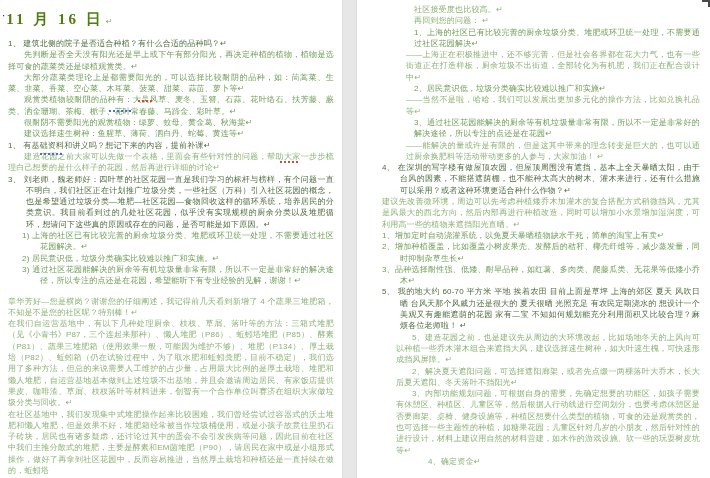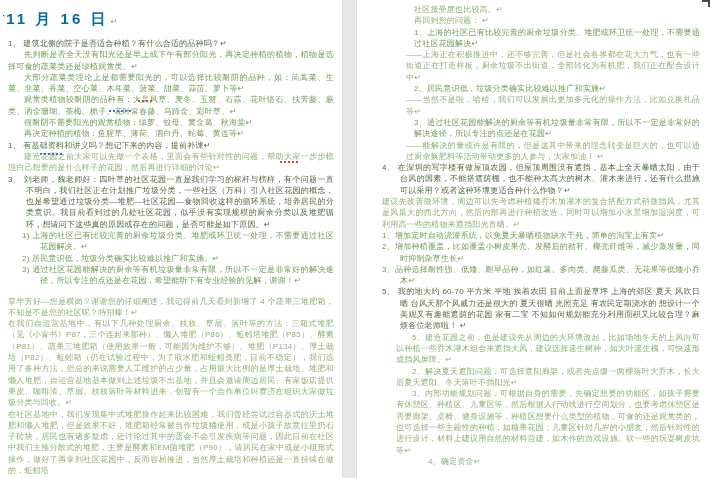--- a/index.html
+++ b/index.html
@@ -11,21 +11,21 @@
   .canvas{position:relative;width:710px;height:478px;background:#fafafa;}
   .page{position:absolute;top:0;bottom:0;background:#ffffff;}
   .page-left{left:0;width:342px;}
   .page-right{left:357px;width:353px;}
   .gutter{position:absolute;left:342px;top:0;bottom:0;width:15px;background:#e7e7e7;border-left:1px solid #ddd;border-right:1px solid #ddd;box-sizing:border-box;}
   .textcol{position:absolute;}
   .textcol-left{left:8px;top:2px;width:326px;}
   .textcol-right{left:25px;top:4px;width:318px;}
   .title-row{margin:8px 0 9px -6px;white-space:nowrap;}
   .title-bullet{color:#111;font-size:10px;vertical-align:top;margin-right:1px;}
-  .doc-title{display:inline;font-size:15px;font-weight:bold;color:#0369a1;letter-spacing:3px;font-family:Liberation Sans, sans-serif;}
+  .doc-title{display:inline;font-size:15px;font-weight:bold;color:#4d7c0f;letter-spacing:3px;font-family:Liberation Serif, serif;}
   .title-mark{font-size:8px;color:#7fa868;margin-left:2px;}
   .para{margin:0;font-size:8px;line-height:11.3px;text-align:justify;color:#6f9e57;letter-spacing:0.2px;word-break:break-all;}
   .green{color:#6f9e57;}
   .dark{color:#4d6c3d;}
   .light{color:#8bb273;}
   .indent{text-indent:2em;}
   .hang{padding-left:18px;text-indent:-18px;}
   .sub{margin-left:14px;padding-left:18px;text-indent:-18px;}
   .gap{margin-top:9px;}
   .ind1{margin-left:32px;}
@@ -44,21 +44,21 @@
     <div class="textcol textcol-left">
       <div class="title-row">
         <span class="title-bullet">·</span><h1 class="doc-title">11 月 16 日</h1><span class="title-mark">↵</span>
       </div>
       <div>
           <p class="para dark hang">1、 建筑北侧的院子是否适合种植？有什么合适的品种吗？↵</p>
           <p class="para green indent">先判断是否全天没有阳光还是早上或下午有部分阳光，再决定种植的植物，植物是选择可食的蔬菜类还是绿植观赏类。↵</p>
           <p class="para green indent">大部分蔬菜类理论上是都需要阳光的，可以选择比较耐阴的品种，如：茼蒿菜、生菜、韭菜、香菜、空心菜、木耳菜、菠菜、甜菜、蒜苗、萝卜等↵</p>
           <p class="para green indent">观赏类植物较耐阴的品种有：大吴风草、麦冬、玉簪、石蒜、花叶络石、扶芳藤、蕨类、洒金珊瑚、茶梅、栀子、花叶常春藤、马蹄金、彩叶草。↵</p>
           <p class="para green indent">很耐阴不需要阳光的观赏植物：绿萝、蚊母、黄金葛、秋海棠↵</p>
-          <p class="para green indent">再决定种植的植物：鱼腥草、薄荷、泗白丹、蛇莓、黄连等↵</p>
+          <p class="para green indent">建议选择速生树种：鱼腥草、薄荷、泗白丹、蛇莓、黄连等↵</p>
           <p class="para dark hang">1、 有基础资料和讲义吗？想记下来的内容，提前补课↵</p>
           <p class="para light indent">建造花园之前大家可以先做一个表格，里面会有些针对性的问题，帮助大家一步步梳理白己想要的是什么样子的花园，然后再进行详细的讨论↵</p>
           <p class="para dark hang">3、 刘老师，魏老师好：四叶草的社区花园一直是我们学习的标杆与榜样，有个问题一直不明白，我们社区正在计划推广垃圾分类，一些社区（万科）引入社区花园的概念，也是希望通过垃圾分类—堆肥—社区花园—食物回收这样的循环系统，培养居民的分类意识。我目前看到过的几处社区花园，似乎没有实现规模的厨余分类以及堆肥循环，想请问下这些真的原因或存在的问题，是否可能是如下原因。↵</p>
           <p class="para green sub">1) 上海的社区已有比较完善的厨余垃圾分类、堆肥或环卫统一处理，不需要通过社区花园解决。↵</p>
           <p class="para green sub">2) 居民意识低，垃圾分类确实比较难以推广和实施。↵</p>
           <p class="para green sub">3) 通过社区花园能解决的厨余等有机垃圾量非常有限，所以不一定是非常好的解决途径，所以专注的点还是在花园，希望能听下有专业经验的见解，谢谢！↵</p>
           <p class="para light gap">章华芳好—您是横岗？谢谢您的仔细阐述，我记得前几天看到新增了 4 个蔬果三堆肥箱，不知是不是您的社区呢？特别棒！↵</p>
           <p class="para light">在我们自运营基地中，有以下几种处理厨余、枝杈、草屑、落叶等的方法：三箱式堆肥（见《小青书》P87，三个连起来那种）、懒人堆肥（P86）、蚯蚓塔堆肥（P85）、酵素（P81）、蔬果三堆肥箱（使用效果一般，可能因为维护不够）、堆肥（P134）、厚土栽培（P82）、蚯蚓箱（仍在试验过程中，为了取水肥和蚯蚓粪肥，目前不稳定），我们选用了多种方法，但总的来说需要人工维护的占少量，占用最大比例的是厚土栽培、堆肥和懒人堆肥，自运营基地基本做到上述垃圾不出基地，并且会邀请周边居民、有家饭店提供果皮、咖啡渣、草屑、枝杈落叶等材料进来，创智有一个合作单位叫赛济在组织大家做垃圾分类与回收。↵</p>
           <p class="para light">在社区基地中，我们发现集中式堆肥操作起来比较困难，我们曾经尝试过容器式的沃土堆肥和懒人堆肥，但是效果不好，堆肥箱经常被当作垃圾桶使用，或是小孩子故意往里扔石子砖块，居民也有诸多疑虑，还讨论过其中的蛋会不会引发疾病等问题，因此目前在社区中我们主推分散式的堆肥，主要是酵素和EM菌堆肥（P90），请居民在家中或是小组形式操作，做好了再拿到社区花园中，反而容易推进，当然厚土栽培和种植还是一直持续在做的，蚯蚓塔</p>
         </div>

